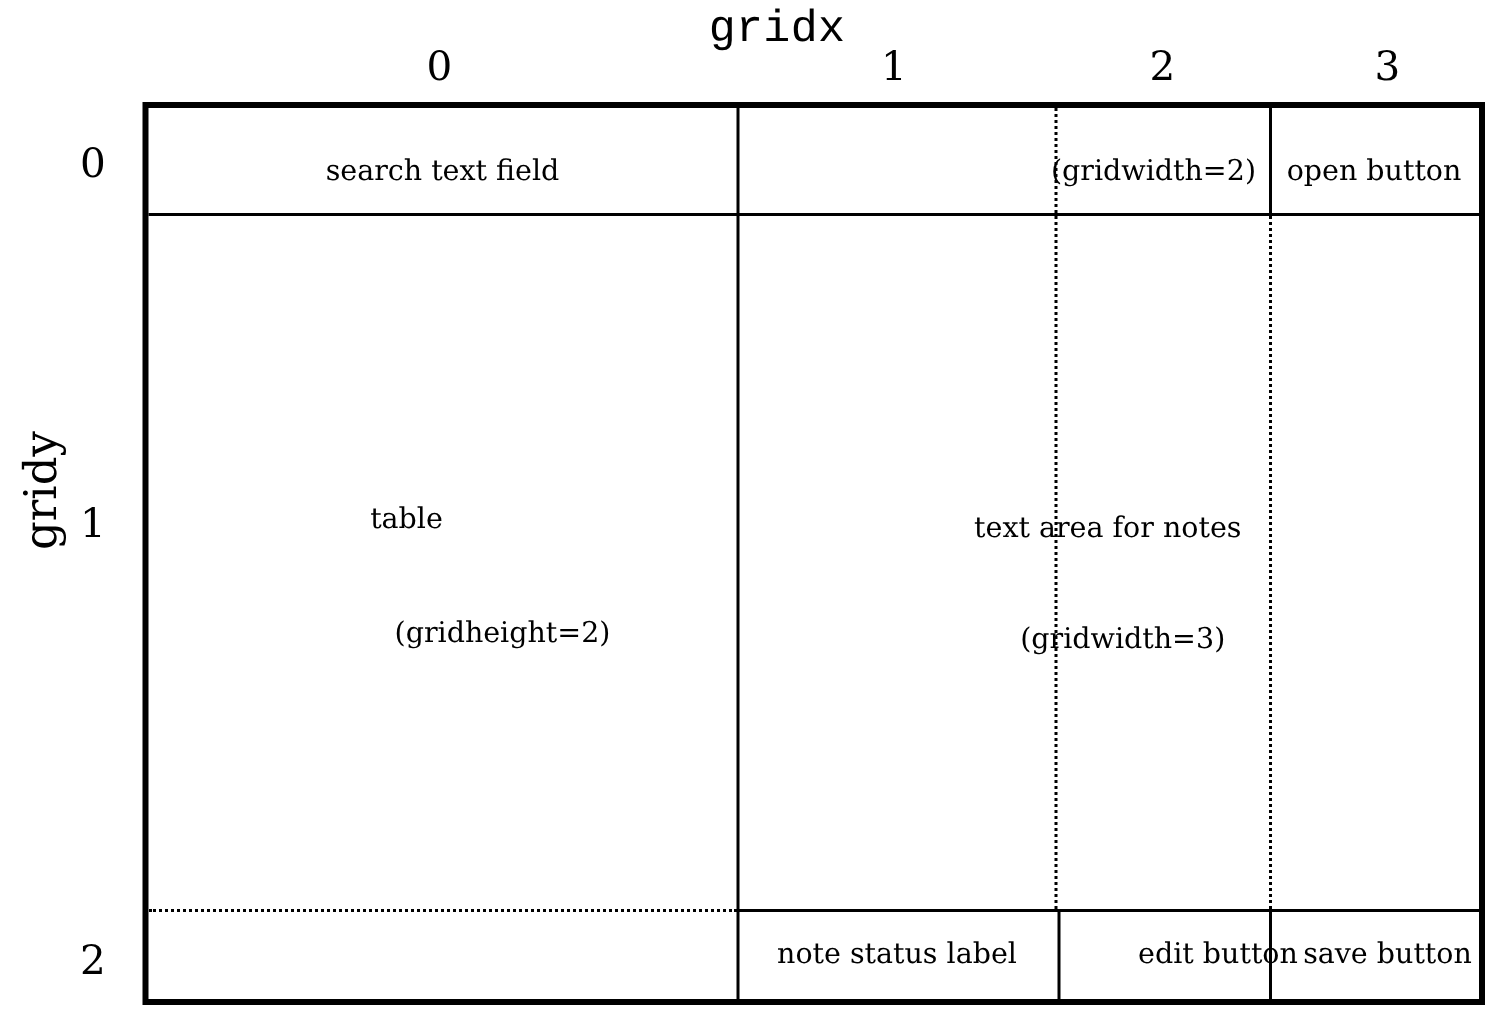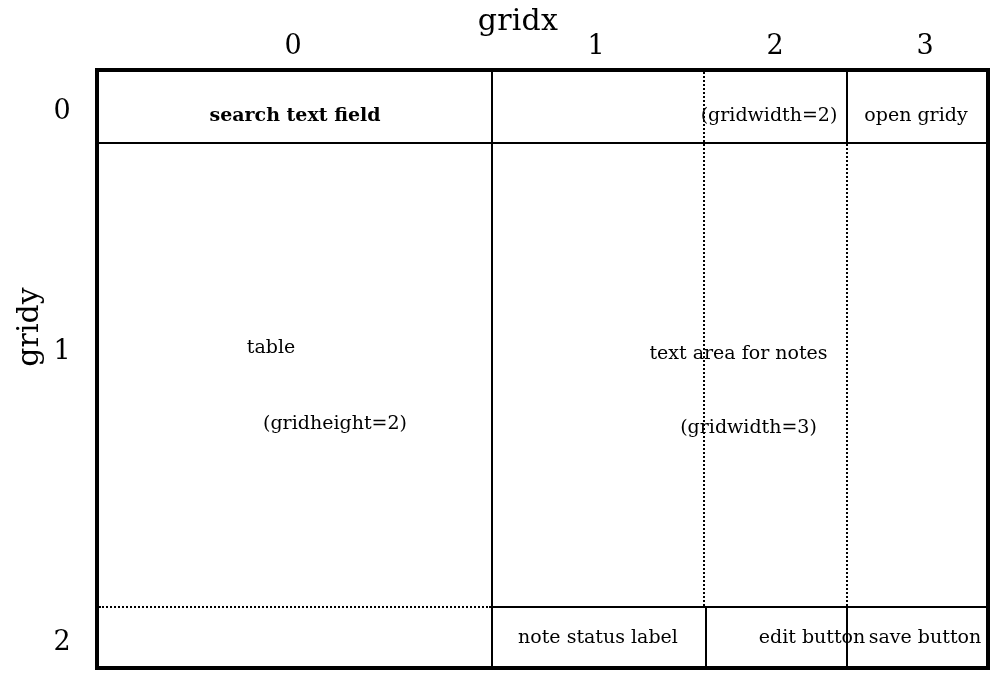--- a/index.html
+++ b/index.html
@@ -27,20 +27,21 @@
   
   .axis-title-x {
     position: absolute;
     left: 418px;
     top: 2px;
     width: 200px;
     text-align: center;
     font-size: 30px;
     line-height: 36px;
     letter-spacing: 0.2px;
+    font-family: Liberation Mono, monospace;
   }
   .axis-title-y {
     position: absolute;
     left: -52px;
     top: 310px;
     width: 160px;
     text-align: center;
     font-size: 30px;
     line-height: 34px;
     transform: rotate(-90deg);
@@ -136,26 +137,26 @@
 
     <div class="rule rule-h" style="left:392px; top:534px; width:495px;"></div>
 
     <div class="rule rule-v" style="left:392px; top:0px; height:594px;"></div>
 
     <div class="rule rule-v" style="left:747px; top:0px; height:70px;"></div>
 
     <div class="rule rule-v" style="left:606px; top:534px; height:60px;"></div>
     <div class="rule rule-v" style="left:747px; top:534px; height:60px;"></div>
 
-    <div class="cell-label" style="left:0px; top:30px; width:392px;font-weight:bold;">search text field</div>
+    <div class="cell-label" style="left:0px; top:30px; width:392px;">search text field</div>
 
 
     <div class="cell-label" style="left:580px; top:30px; width:180px;">(gridwidth=2)</div>
 
-    <div class="cell-label" style="left:747px; top:30px; width:140px;">open gridy</div>
+    <div class="cell-label" style="left:747px; top:30px; width:140px;">open button</div>
 
     <div class="cell-label" style="left:0px; top:262px; width:344px;">table</div>
 
     <div class="cell-label" style="left:0px; top:338px; width:472px;">(gridheight=2)</div>
 
     <div class="cell-label" style="left:392px; top:268px; width:495px;">text area for notes</div>
 
     <div class="cell-label" style="left:392px; top:342px; width:495px;padding-left:10px;">(gridwidth=3)</div>
 
     <div class="cell-label" style="left:392px; top:552px; width:214px;">note status label</div>

